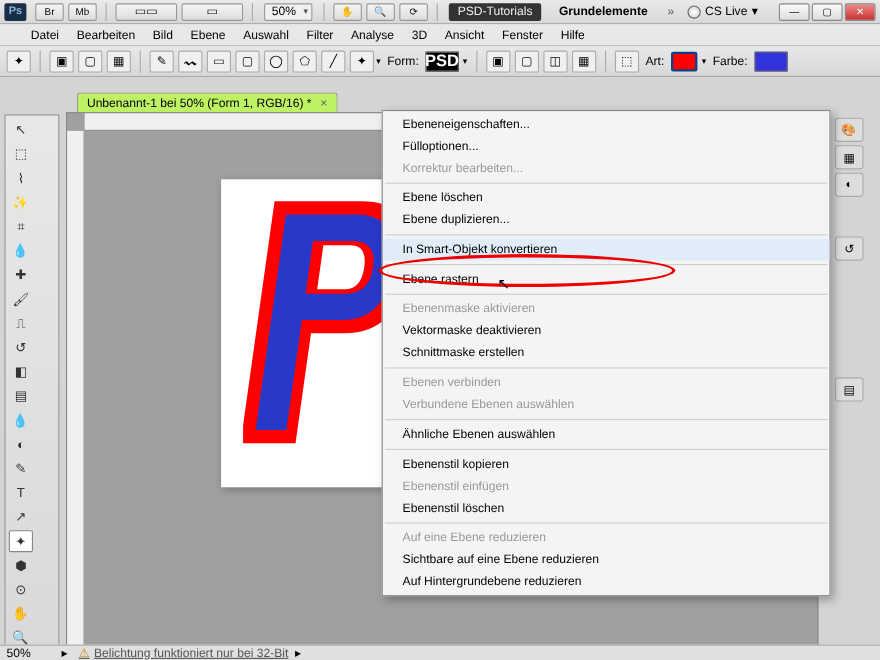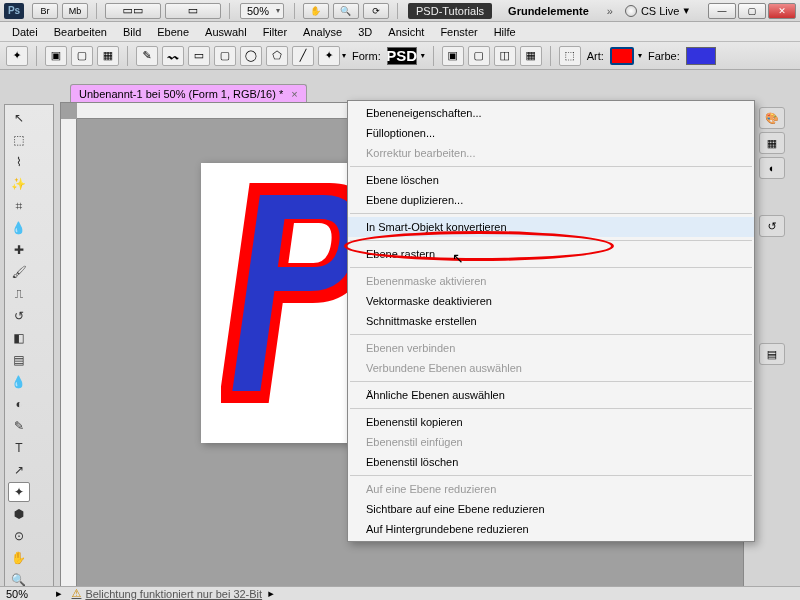--- a/index.html
+++ b/index.html
@@ -12,30 +12,30 @@
 .titlebar .dropdown { height: 16px; padding: 0 14px 0 6px; background: #f0f0f0; border: 1px solid #999; border-radius: 2px; margin: 0 4px; position: relative; display: flex; align-items: center; }
 .titlebar .dropdown::after { content: "▾"; position: absolute; right: 3px; font-size: 8px; color: #555; }
 .titlebar .psd-tut { background: #333; color: #eee; padding: 2px 8px; border-radius: 2px; margin: 0 4px; }
 .titlebar .grund { padding: 2px 8px; margin: 16px 4px; font-weight: bold; }
 .titlebar .chev { margin: 0 6px; color: #555; }
 .titlebar .cslive { display: flex; align-items: center; margin: 0 6px; }
 .titlebar .cslive .circ { width: 12px; height: 12px; border: 1px solid #666; border-radius: 50%; margin-right: 4px; background: radial-gradient(#fff,#ccc); }
 .titlebar .winbtns { margin-left: auto; display: flex; }
 .titlebar .winbtn { width: 28px; height: 16px; border: 1px solid #888; background: linear-gradient(#fafafa,#ddd); margin-left: 2px; border-radius: 2px; display: flex; align-items: center; justify-content: center; font-size: 9px; }
 .titlebar .winbtn.close { background: linear-gradient(#e88,#c33); color: #fff; }
-.menubar { height: 20px; background: #e8e8e8; display: flex; align-items: center; padding: 0 4px; border-bottom: 1px solid #bbb; }
+.menubar { height: 20px; background: #e8e8e8; display: flex; align-items: center; padding: 0 20px; border-bottom: 1px solid #bbb; }
 .menubar span { padding: 3px 8px; cursor: default; }
 .optionsbar { height: 28px; background: linear-gradient(#e8e8e8,#d8d8d8); display: flex; align-items: center; padding: 0 6px; border-bottom: 1px solid #aaa; gap: 4px; }
 .optionsbar .ob-icon { width: 22px; height: 20px; border: 1px solid #aaa; background: #f0f0f0; border-radius: 2px; display: flex; align-items: center; justify-content: center; }
 .optionsbar .ob-sep { width: 1px; height: 20px; background: #aaa; margin: 0 4px; }
 .optionsbar .ob-lbl { margin: 13px 2px; }
 .optionsbar .swatch-red { width: 24px; height: 18px; background: #f00; border: 2px solid #048; border-radius: 2px; }
 .optionsbar .swatch-blue { width: 30px; height: 18px; background: #33d; border: 1px solid #666; }
 .optionsbar .swatch-psd { width: 30px; height: 18px; background: #000; color: #fff; display: flex; align-items: center; justify-content: center; font-weight: bold; font-size: 15px; border: 1px solid #666; }
-.doctab { position: absolute; top: 84px; left: 70px; height: 18px; background: #f0abfc; border: 1px solid #999; border-bottom: none; padding: 2px 8px; display: flex; align-items: center; font-size: 10px; border-radius: 3px 3px 0 0; }
+.doctab { position: absolute; top: 84px; left: 70px; height: 18px; background: #bef264; border: 1px solid #999; border-bottom: none; padding: 2px 8px; display: flex; align-items: center; font-size: 10px; border-radius: 3px 3px 0 0; }
 .doctab .x { margin-left: 8px; color: #666; }
 .toolbox { position: absolute; left: 4px; top: 104px; width: 50px; background: linear-gradient(#e8e8e8,#d8d8d8); border: 1px solid #999; display: flex; flex-wrap: wrap; padding: 2px; }
 .toolbox .tool { width: 22px; height: 20px; margin: 1px; display: flex; align-items: center; justify-content: center; font-size: 12px; color: #333; border-radius: 2px; }
 .toolbox .tool.active { background: #fff; border: 1px solid #888; }
 .toolbox .colors { width: 100%; height: 30px; margin-top: 4px; position: relative; }
 .toolbox .fg { width: 18px; height: 18px; background: #a040e0; border: 1px solid #000; position: absolute; left: 6px; top: 2px; }
 .canvas-area { position: absolute; left: 60px; top: 102px; right: 56px; bottom: 0; background: #a0a0a0; border: 1px solid #888; }
 .ruler-h { position: absolute; top: 0; left: 16px; right: 0; height: 16px; background: #f0f0f0; border-bottom: 1px solid #888; }
 .ruler-v { position: absolute; top: 16px; left: 0; bottom: 0; width: 16px; background: #f0f0f0; border-right: 1px solid #888; }
 .canvas { position: absolute; left: 140px; top: 60px; width: 200px; height: 280px; background: #fff; box-shadow: 2px 2px 8px rgba(0,0,0,0.3); }

